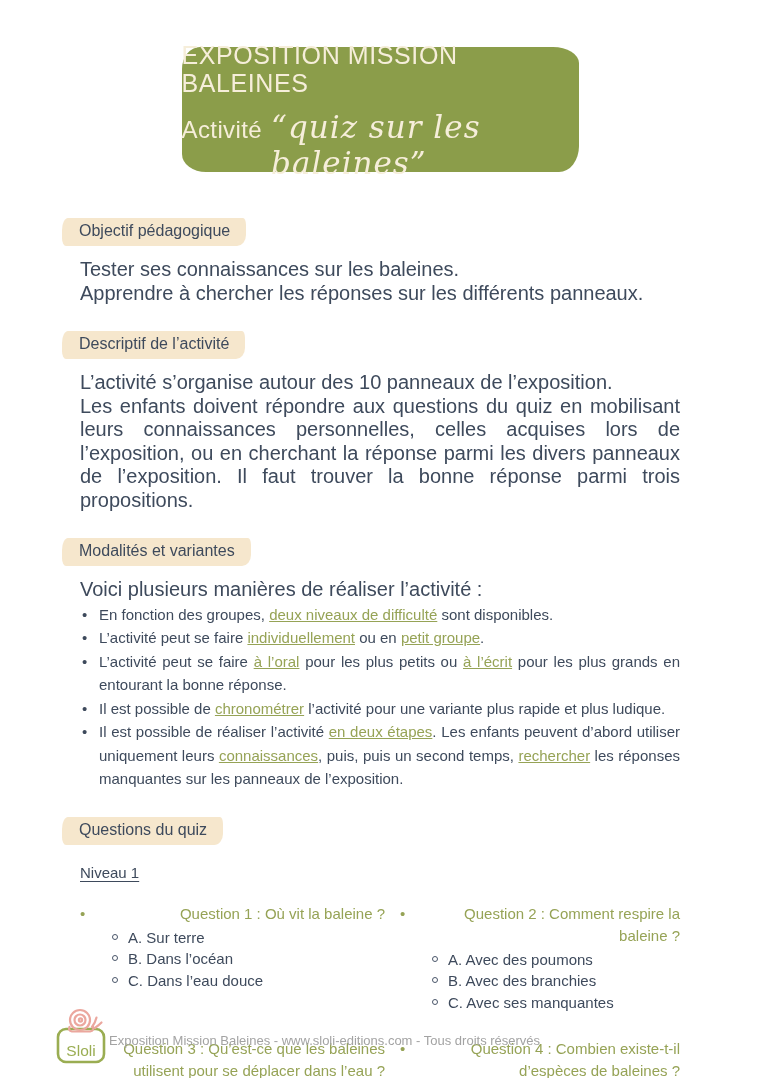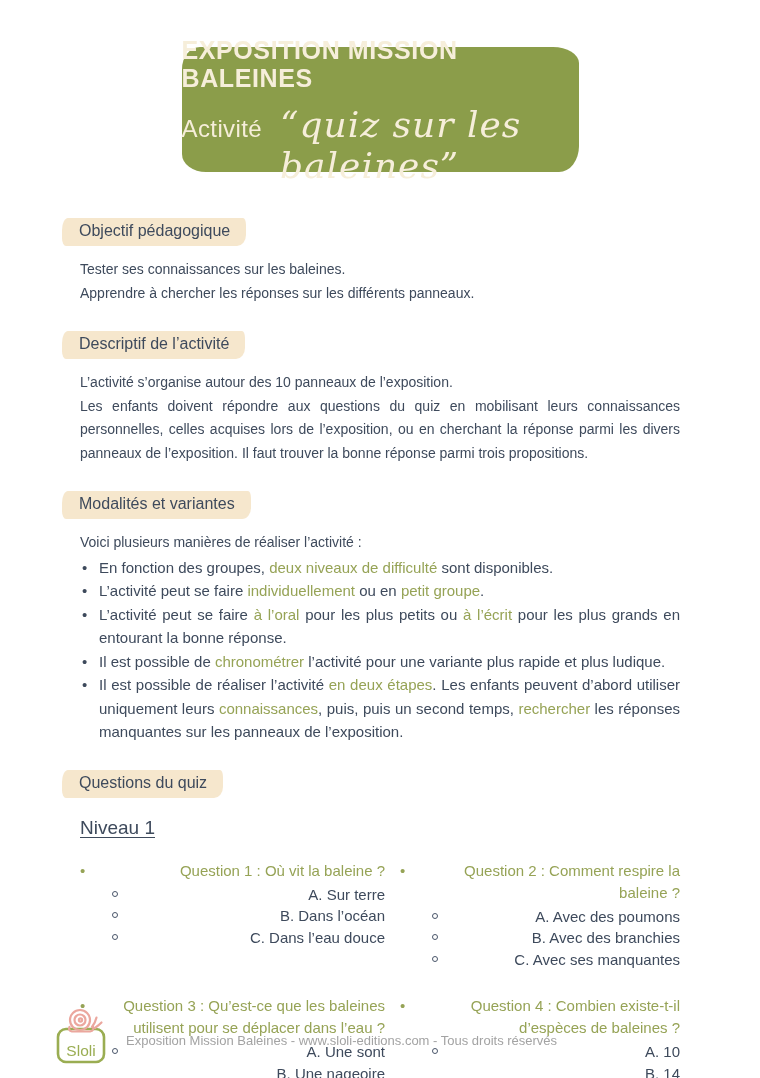--- a/index.html
+++ b/index.html
@@ -26,84 +26,84 @@
     border-radius: 18px 26px 20px 24px / 22px 16px 26px 18px;
     display: flex;
     flex-direction: column;
     align-items: center;
     justify-content: center;
     padding-top: 4px;
   }
   .banner-title {
     color: #F6EEDA;
     font-size: 25px;
-    font-weight: 700;
+    font-weight: 400;
     letter-spacing: 0.6px;
     line-height: 1.1;
   }
   .banner-subtitle {
     margin-top: 12px;
     color: #F6EEDA;
     display: flex;
     align-items: baseline;
-    gap: 18px;
+    gap: 9px;
   }
   .banner-subtitle .prefix {
     font-size: 24px;
     letter-spacing: 0.4px;
   }
   .banner-subtitle .script {
     font-family: "DejaVu Serif", "Liberation Serif", cursive, serif;
     font-style: italic;
-    font-size: 36px;
+    font-size: 31px;
     letter-spacing: 1px;
   }
 
   
   .content {
     padding: 0 80px;
     margin-top: 46px;
   }
   .section-heading {
     display: inline-block;
     background: #F6E7CD;
     color: #3E4A5C;
     font-size: 16px;
     font-weight: 400;
     padding: 4px 16px 6px 17px;
     margin-left: -18px;
     border-radius: 6px 3px 9px 4px / 12px 7px 11px 8px;
   }
   .section { margin-bottom: 26px; }
-  .section p { font-size: 14px; line-height: 23.5px; }
+  .section p { font-size: 20px; line-height: 23.5px; }
   .sec-body { margin-top: 12px; }
   .justify { text-align: justify; }
 
   
   ul.dash-list { list-style: none; margin-top: 1px; }
   ul.dash-list li {
     position: relative;
     font-size: 15px;
     line-height: 23.5px;
     padding-left: 19px;
     text-align: justify;
   }
   ul.dash-list li::before {
     content: "•";
     position: absolute;
     left: 2px;
     color: #3E4A5C;
   }
-  .accent { color: #96A356; }
+  .accent { color: #96A356; text-decoration: underline; }
 
   
   .niveau {
     display: inline-block;
     margin-top: 19px;
-    font-size: 19px;
+    font-size: 15px;
     text-decoration: underline;
     text-underline-offset: 3px;
   }
   .q-grid {
     margin-top: 21px;
     display: grid;
     grid-template-columns: 305px 1fr;
     column-gap: 15px;
     row-gap: 25px;
   }
@@ -117,21 +117,20 @@
   .q-line::before {
     content: "•";
     position: absolute;
     left: 0;
     color: #96A356;
   }
   ul.options {
     list-style: none;
     margin-top: 2px;
     margin-left: 32px;
-    text-align: right;
   }
   ul.options li {
     position: relative;
     padding-left: 16px;
     line-height: 21.5px;
     color: #3E4A5C;
   }
   .opt-circle {
     position: absolute;
     left: 0;
@@ -143,21 +142,20 @@
     background: transparent;
   }
 
   
   .footer {
     position: absolute;
     left: 55px;
     bottom: 13px;
     display: flex;
     align-items: center;
-    gap: 17px;
   }
   .footer-text {
     color: #A3A3A3;
     font-size: 13px;
     padding-top: 8px;
   }
 </style>
 </head>
 <body>
 

